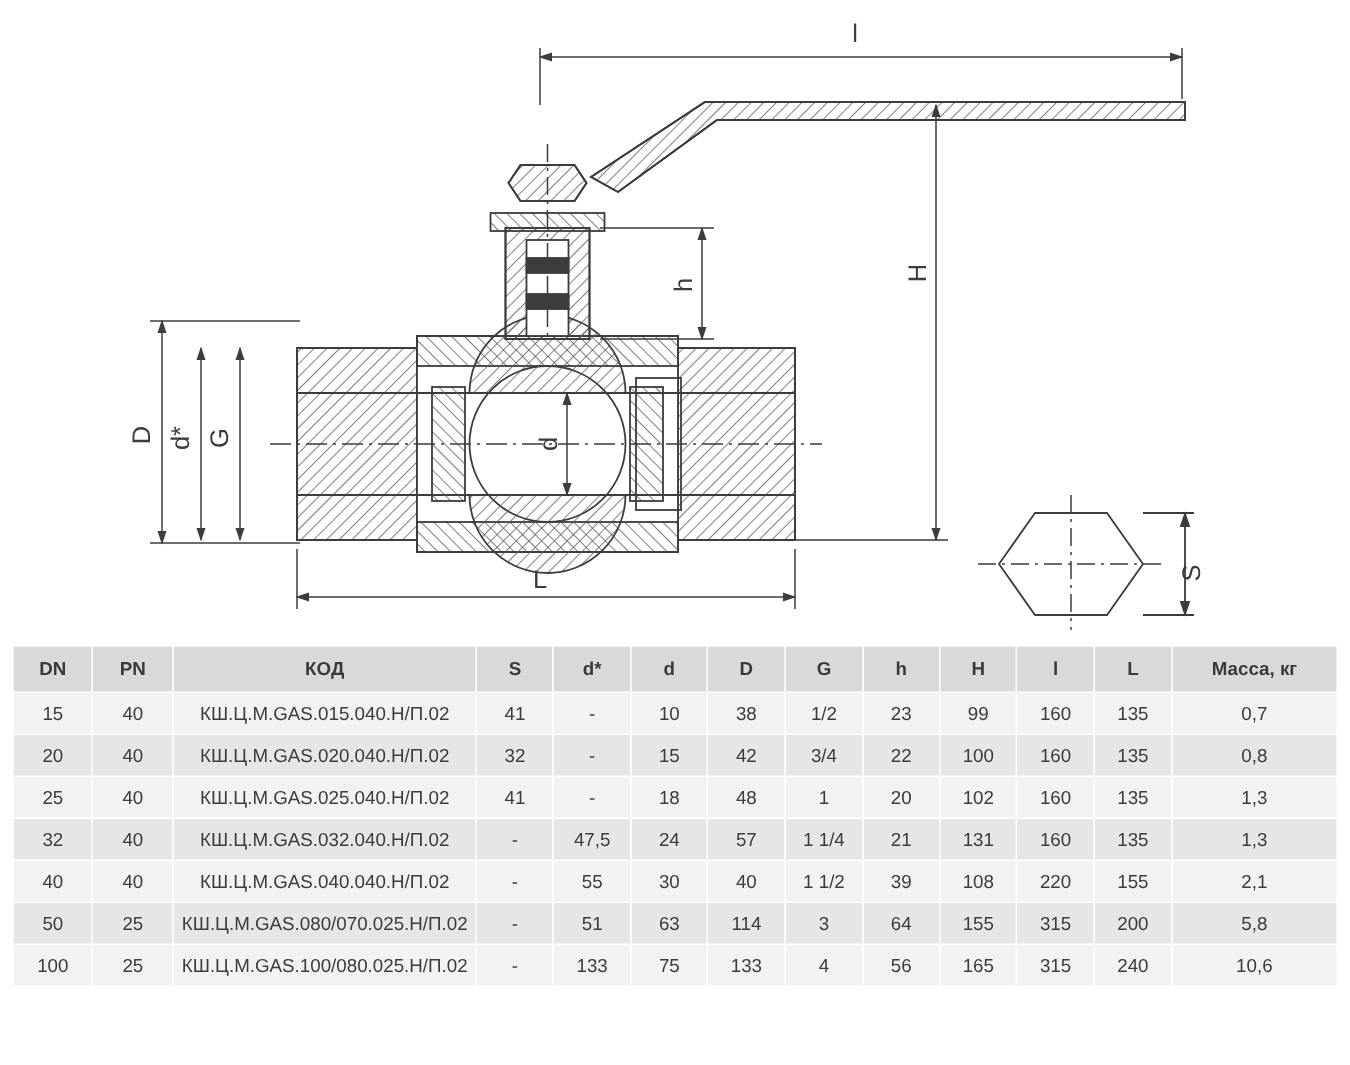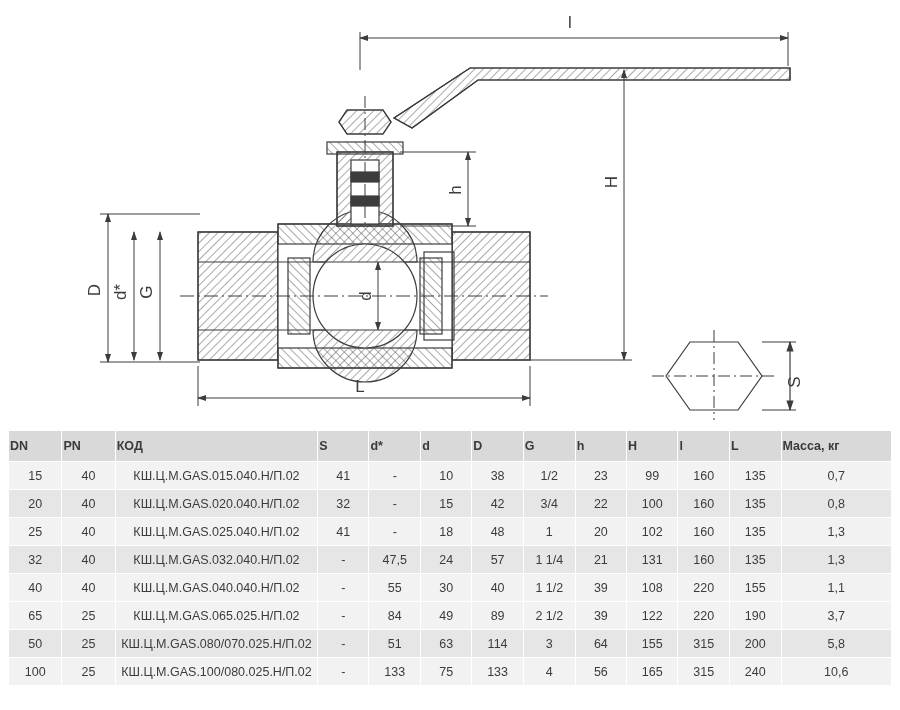--- a/index.html
+++ b/index.html
@@ -29,21 +29,21 @@
     width: 884px;
     border-collapse: collapse;
     font-size: 12.5px;
   }
   #spec-table th {
     background: #d9d9d9;
     color: #3a3a3a;
     font-weight: bold;
     height: 28px;
     border: 1px solid #ffffff;
-    text-align: left;
+    text-align: center;
     white-space: nowrap;
     font-size: 12.5px;
   }
   #spec-table td {
     height: 25px;
     border: 1px solid #ffffff;
     text-align: center;
     color: #3c3c3c;
     font-size: 12.5px;
     white-space: nowrap;
@@ -260,36 +260,21 @@
         <td class="col-code">КШ.Ц.М.GAS.040.040.Н/П.02</td>
         <td>-</td>
         <td>55</td>
         <td>30</td>
         <td>40</td>
         <td>1 1/2</td>
         <td>39</td>
         <td>108</td>
         <td>220</td>
         <td>155</td>
-        <td>1,1</td>
-      </tr>
-      <tr class="row-odd">
-        <td>65</td>
-        <td>25</td>
-        <td class="col-code">КШ.Ц.М.GAS.065.025.Н/П.02</td>
-        <td>-</td>
-        <td>84</td>
-        <td>49</td>
-        <td>89</td>
-        <td>2 1/2</td>
-        <td>39</td>
-        <td>122</td>
-        <td>220</td>
-        <td>190</td>
-        <td>3,7</td>
+        <td>2,1</td>
       </tr>
       <tr class="row-even">
         <td>50</td>
         <td>25</td>
         <td class="col-code">КШ.Ц.М.GAS.080/070.025.Н/П.02</td>
         <td>-</td>
         <td>51</td>
         <td>63</td>
         <td>114</td>
         <td>3</td>

